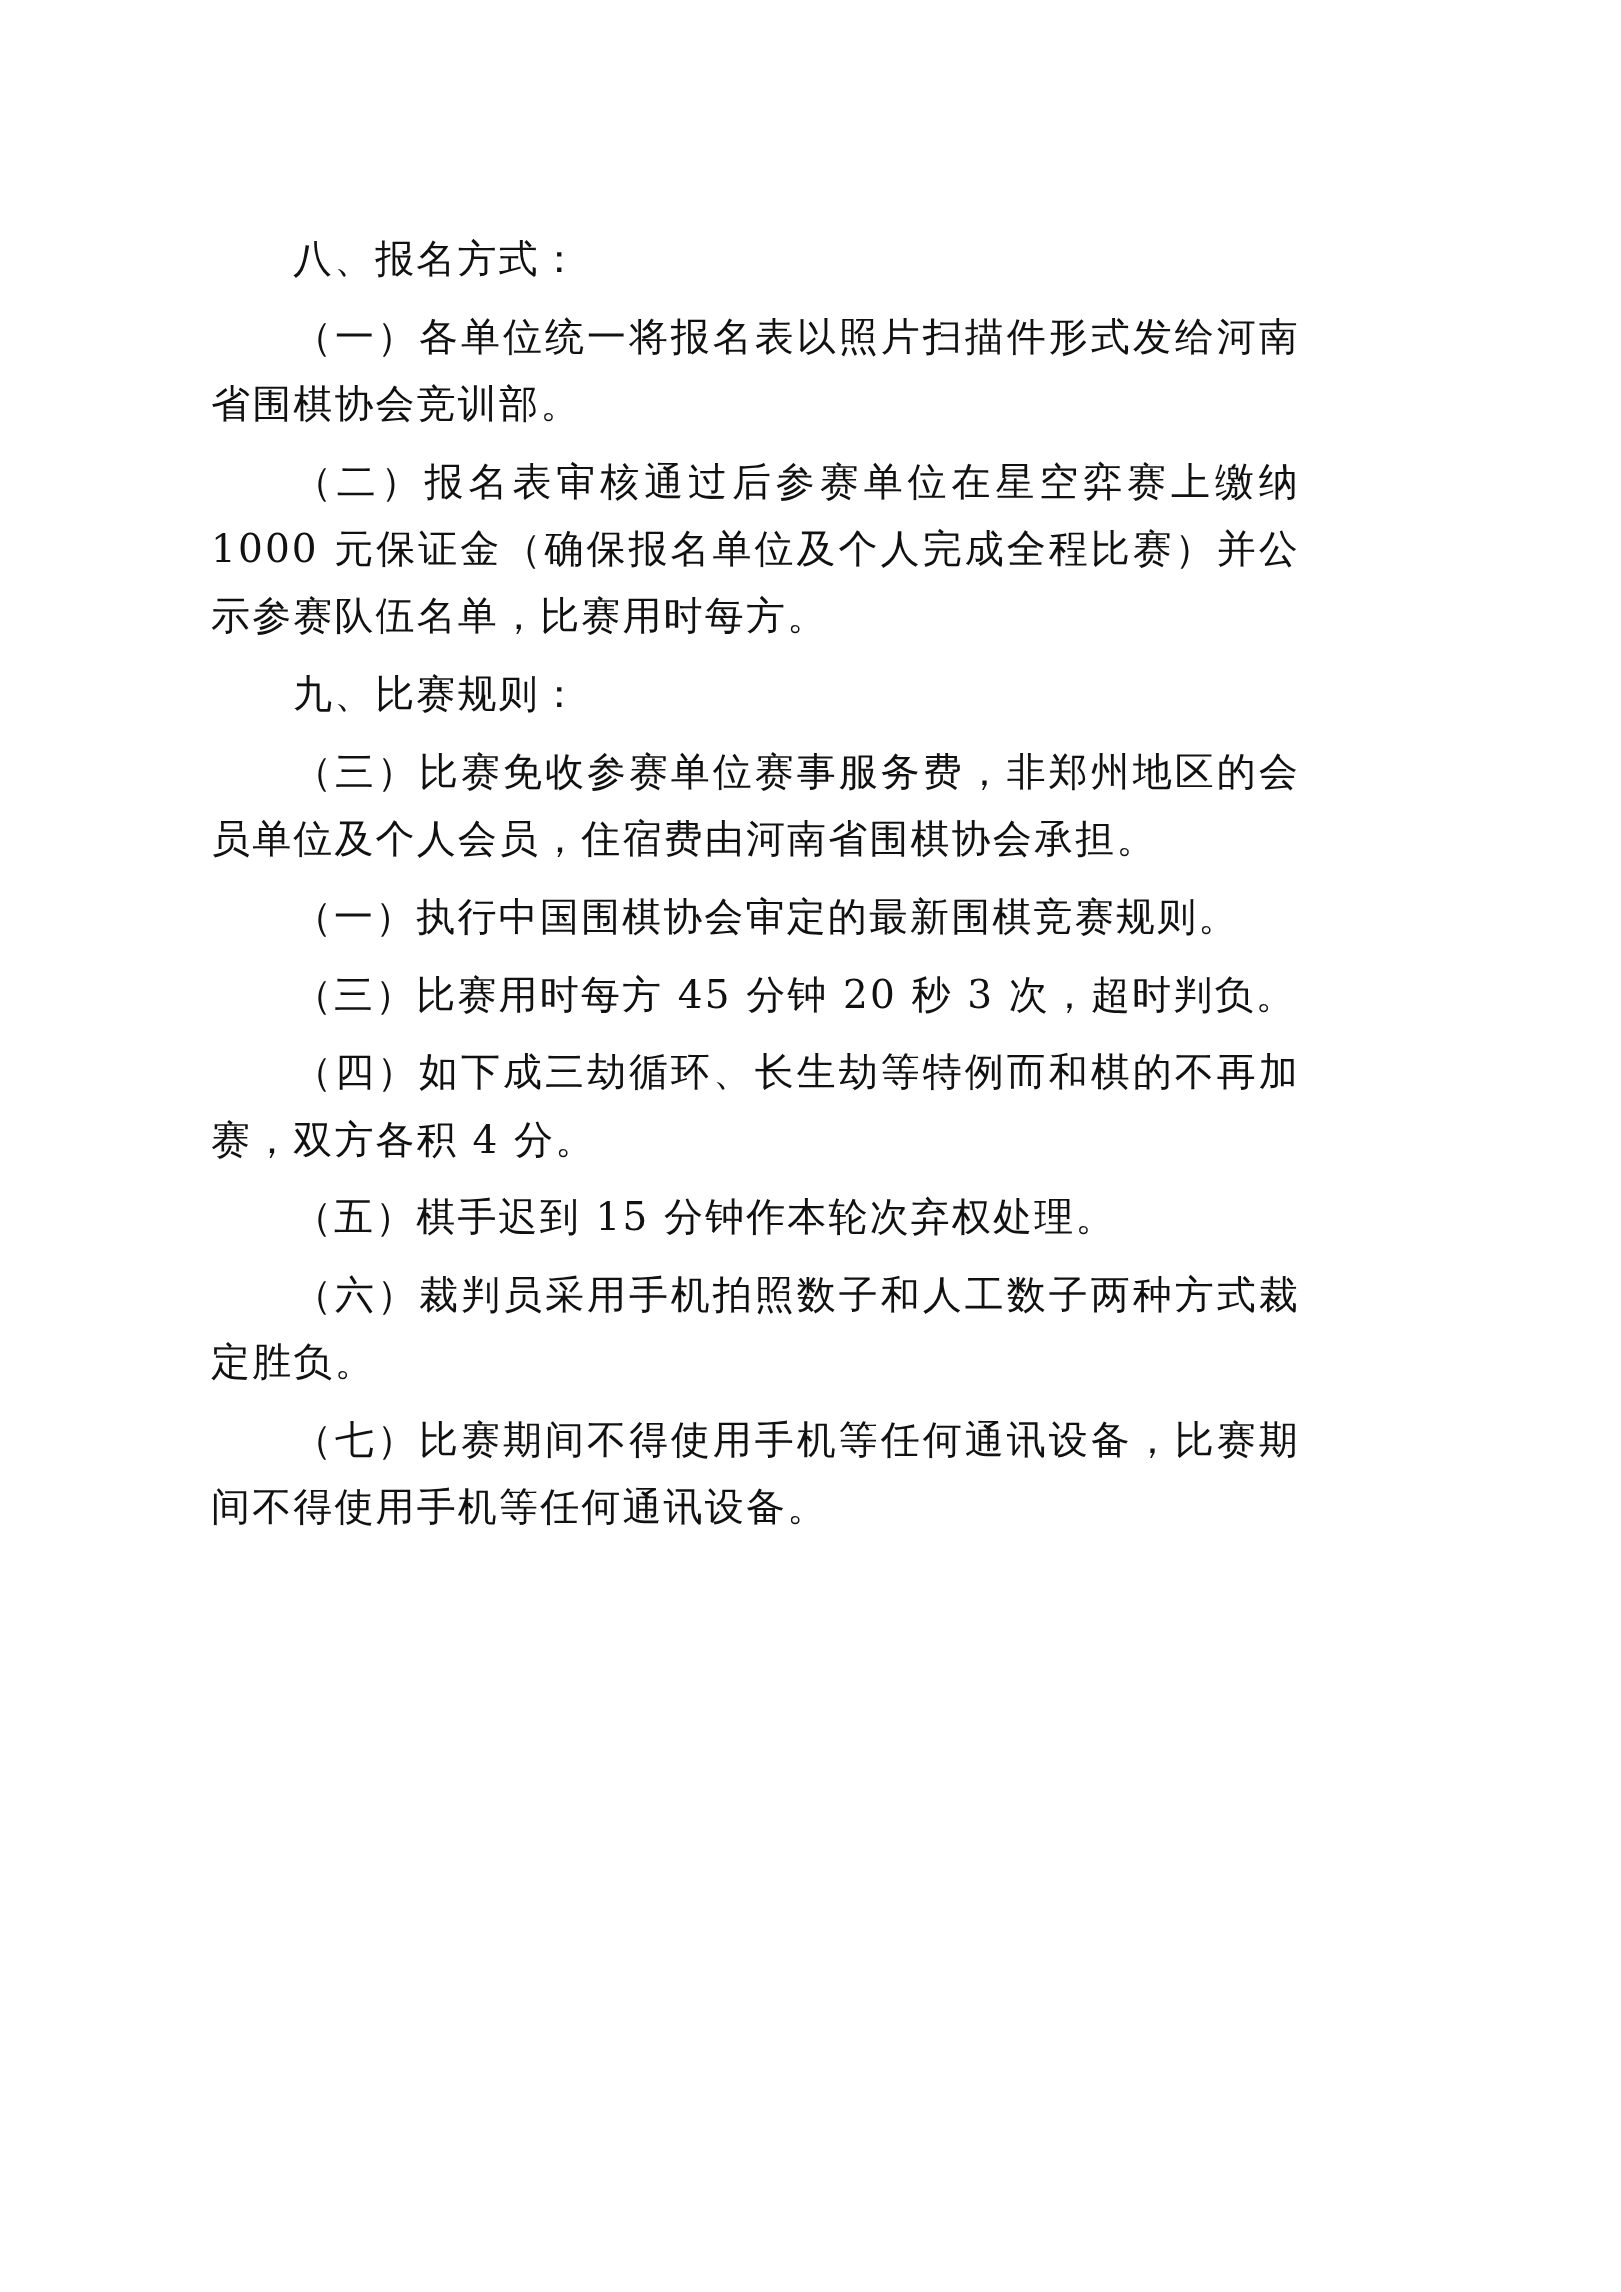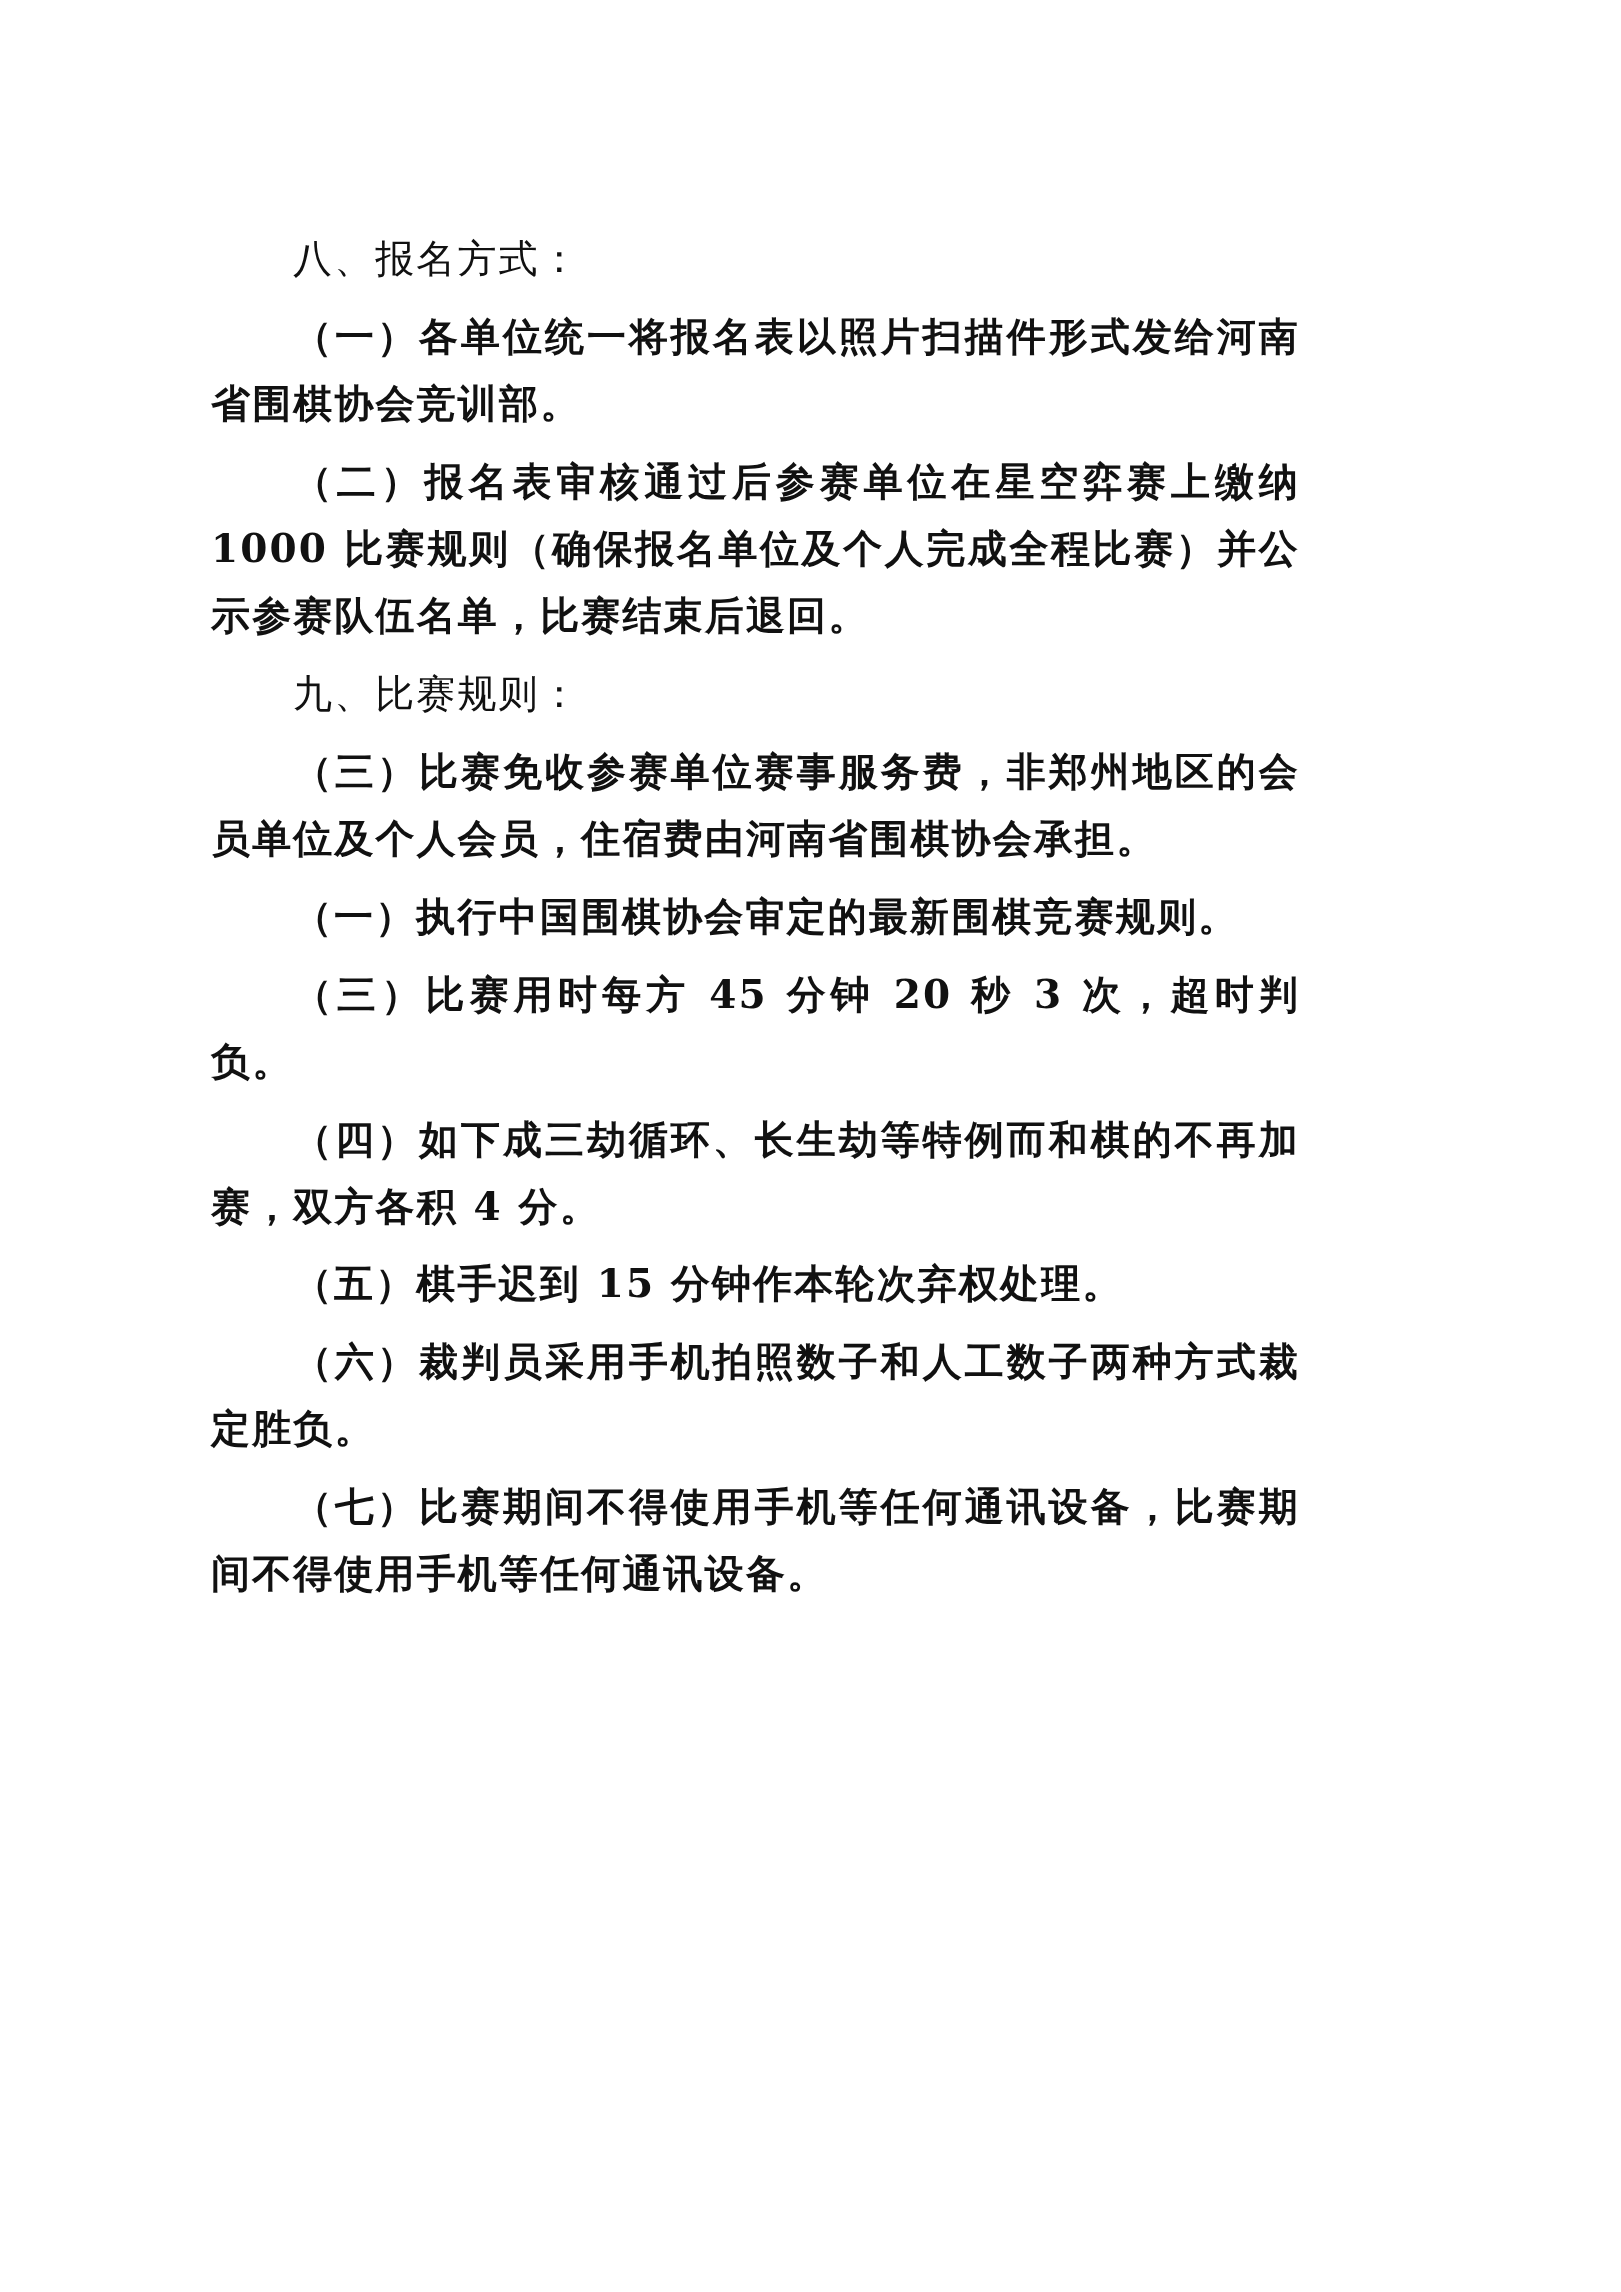--- a/index.html
+++ b/index.html
@@ -31,21 +31,20 @@
     text-align: justify;
     text-justify: inter-ideograph;
   }
   p.para {
     margin: 0 0 10.8px 0;
     text-indent: 0;
     font-weight: 500;
   }
   p.para.indent {
     text-indent: 2.1em;
-    font-weight: bold;
   }
   p.heading {
     text-indent: 2.1em;
     margin: 0 0 10.8px 0;
     font-weight: 500;
   }
   
   .doc-body p {
     -webkit-font-smoothing: antialiased;
   }
@@ -53,21 +52,21 @@
 </head>
 <body>
 
 <div class="page">
   <div class="doc-body">
 
     <p class="para heading">八、报名方式：</p>
 
     <p class="para indent">（一）各单位统一将报名表以照片扫描件形式发给河南省围棋协会竞训部。</p>
 
-    <p class="para indent">（二）报名表审核通过后参赛单位在星空弈赛上缴纳1000 比赛规则（确保报名单位及个人完成全程比赛）并公示参赛队伍名单，比赛结束后退回。</p>
+    <p class="para indent">（二）报名表审核通过后参赛单位在星空弈赛上缴纳1000 元保证金（确保报名单位及个人完成全程比赛）并公示参赛队伍名单，比赛用时每方。</p>
 
     <p class="para heading">九、比赛规则：</p>
 
     <p class="para indent">（三）比赛免收参赛单位赛事服务费，非郑州地区的会员单位及个人会员，住宿费由河南省围棋协会承担。</p>
 
     <p class="para indent">（一）执行中国围棋协会审定的最新围棋竞赛规则。</p>
 
 
     <p class="para indent">（三）比赛用时每方 45 分钟 20 秒 3 次，超时判负。</p>
 

